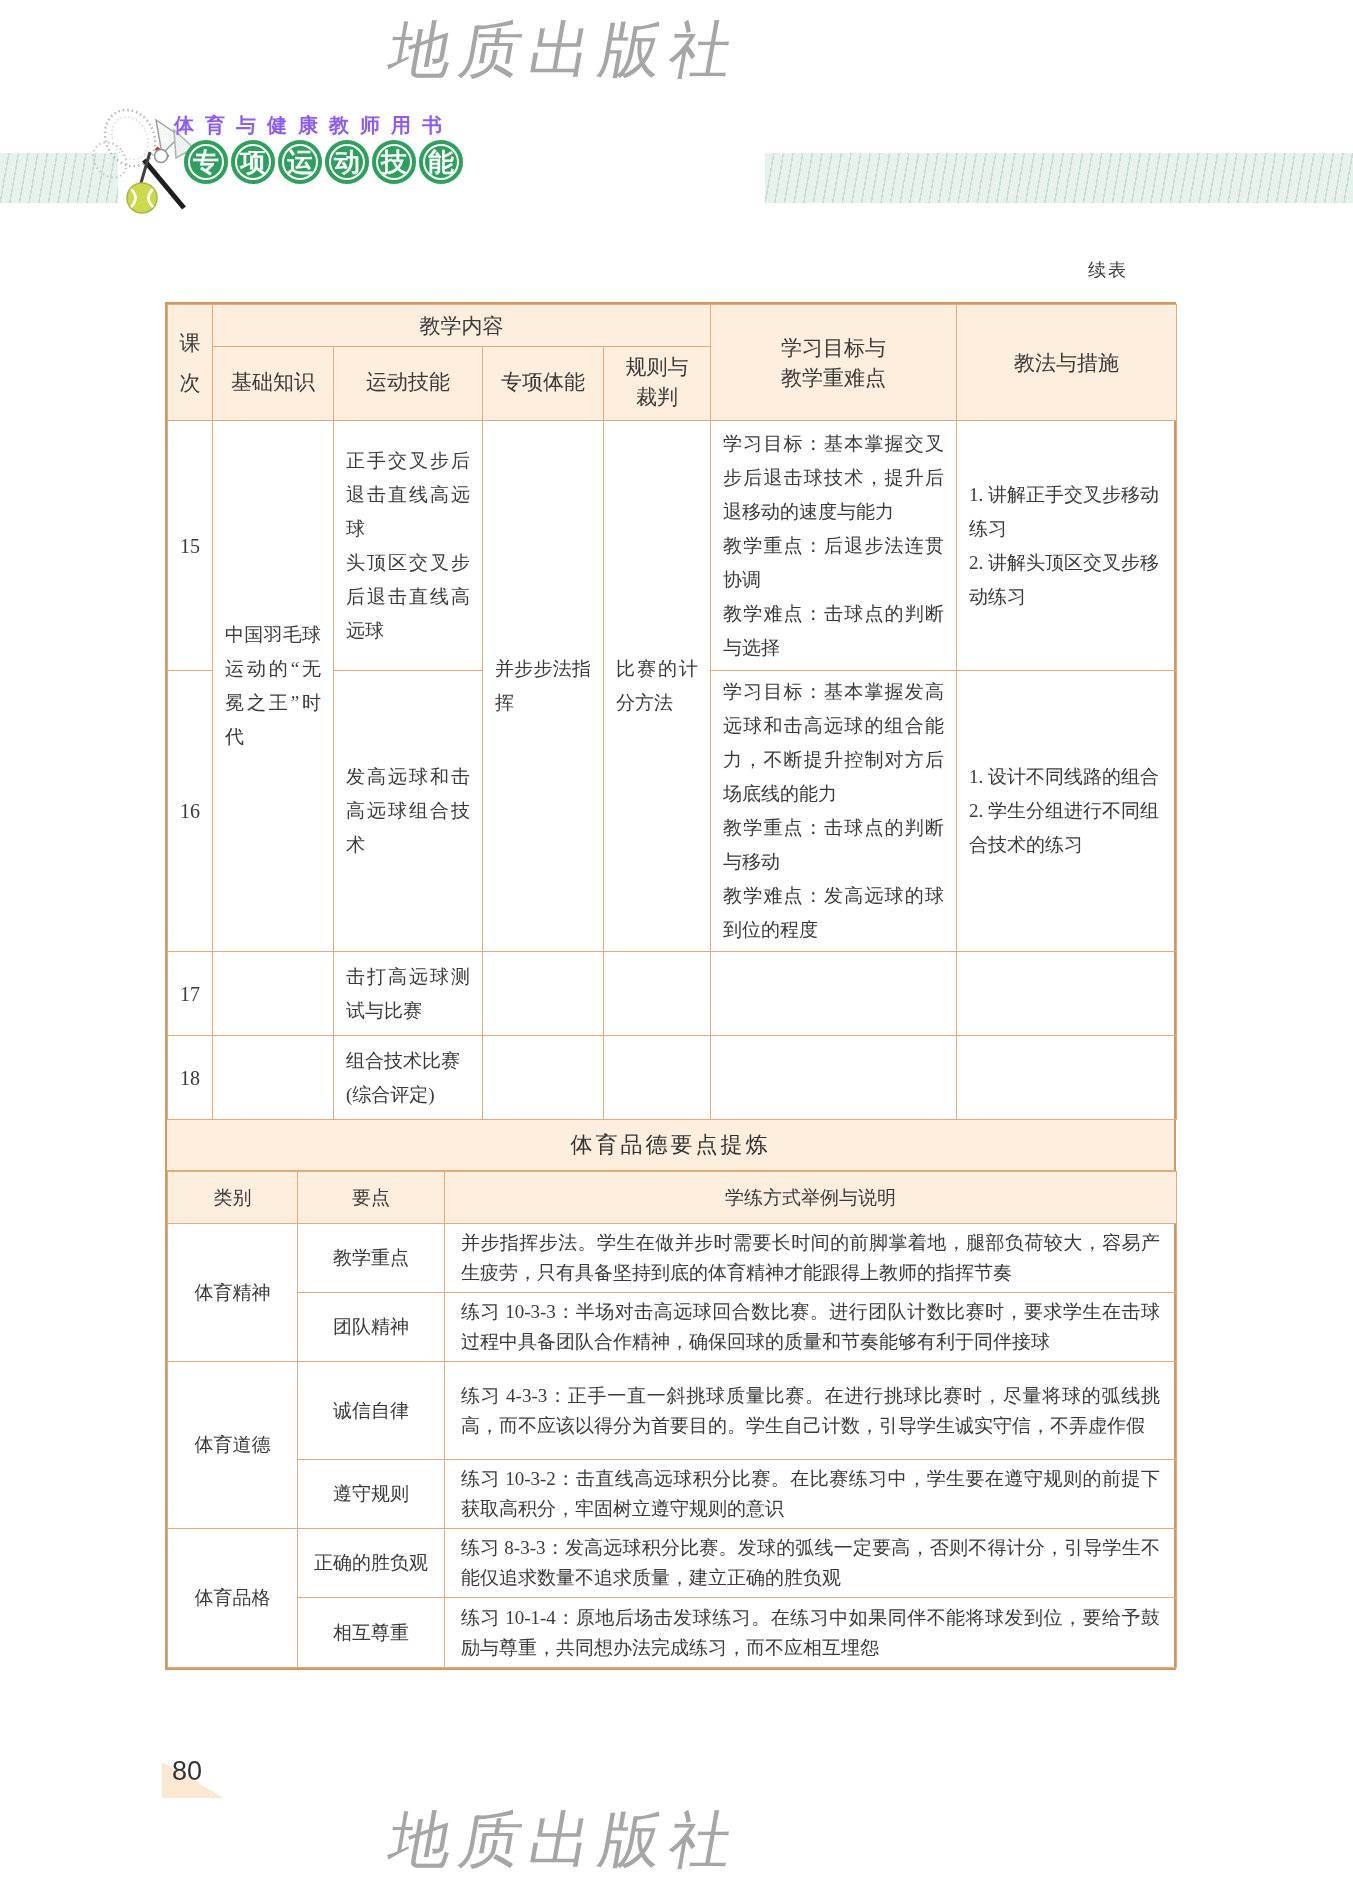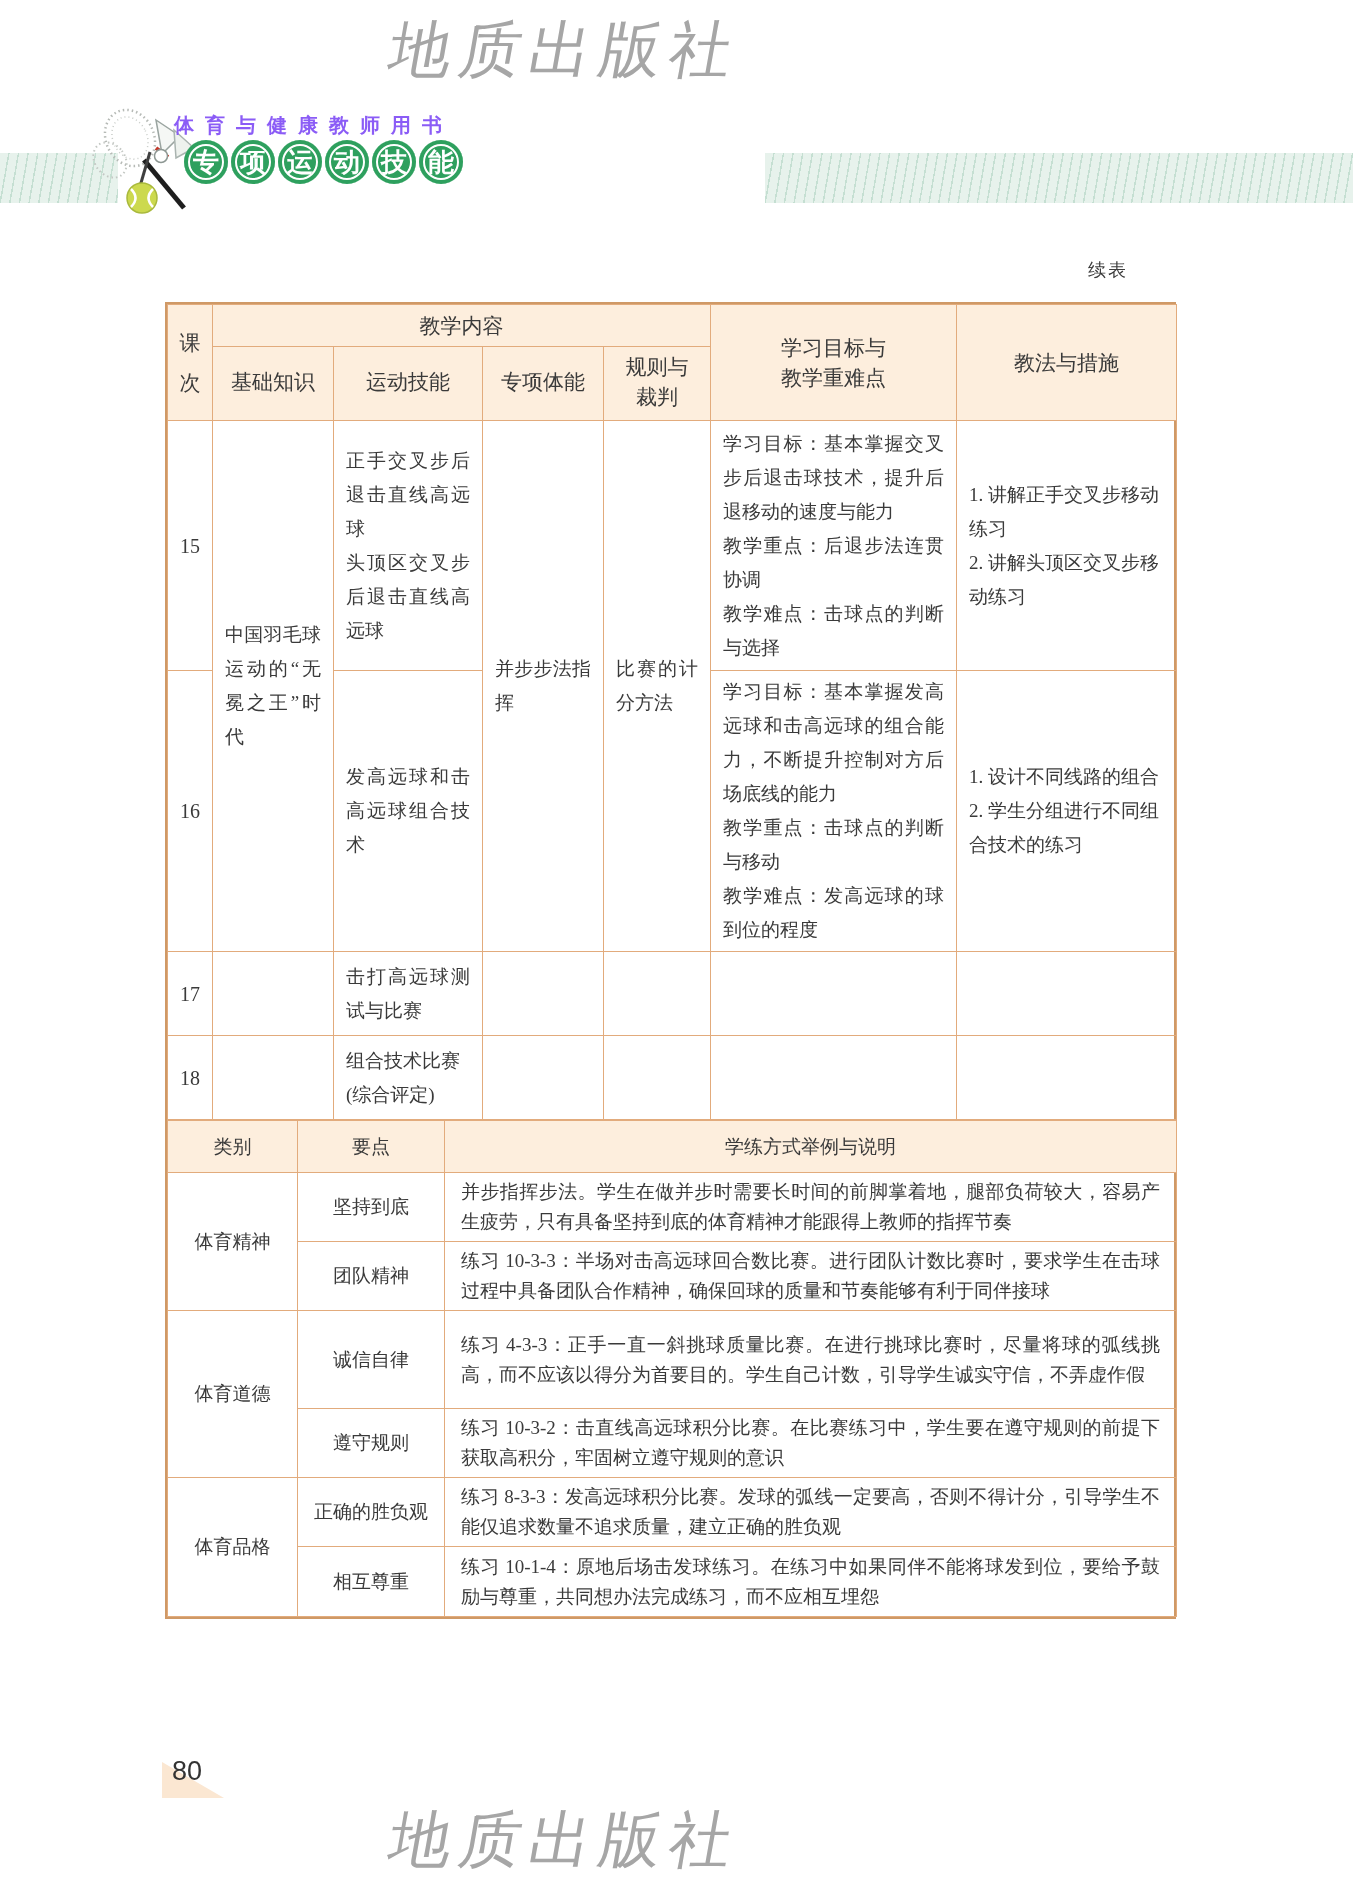--- a/index.html
+++ b/index.html
@@ -161,36 +161,37 @@
         <td class="j">组合技术比赛
 (综合评定)</td>
         <td></td>
         <td></td>
         <td></td>
         <td></td>
       </tr>
     </tbody>
       </table>
 
+    <div class="band">体育品德要点提炼</div>
 
     <table class="lower">
       <colgroup>
         <col style="width:130px">
           <col style="width:147px">
           <col style="width:732px">
       </colgroup>
       <tbody>
           <tr class="h52">
         <td class="peach c hdr">类别</td>
         <td class="peach c hdr">要点</td>
         <td class="peach c hdr">学练方式举例与说明</td>
       </tr>
       <tr class="h68">
         <td class="c" rowspan="2">体育精神</td>
-        <td class="c">坚持到底</td>
+        <td class="c">教学重点</td>
         <td class="j desc">并步指挥步法。学生在做并步时需要长时间的前脚掌着地，腿部负荷较大，容易产生疲劳，只有具备坚持到底的体育精神才能跟得上教师的指挥节奏</td>
       </tr>
       <tr class="h68">
         <td class="c">团队精神</td>
         <td class="j desc">练习 10-3-3：半场对击高远球回合数比赛。进行团队计数比赛时，要求学生在击球过程中具备团队合作精神，确保回球的质量和节奏能够有利于同伴接球</td>
       </tr>
       <tr class="h98">
         <td class="c" rowspan="2">体育道德</td>
         <td class="c">诚信自律</td>
         <td class="j desc">练习 4-3-3：正手一直一斜挑球质量比赛。在进行挑球比赛时，尽量将球的弧线挑高，而不应该以得分为首要目的。学生自己计数，引导学生诚实守信，不弄虚作假</td>

